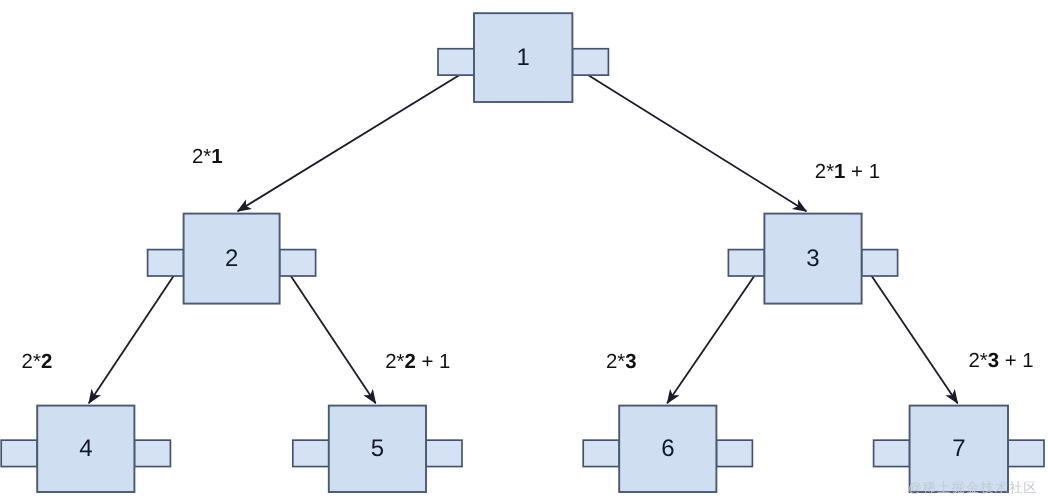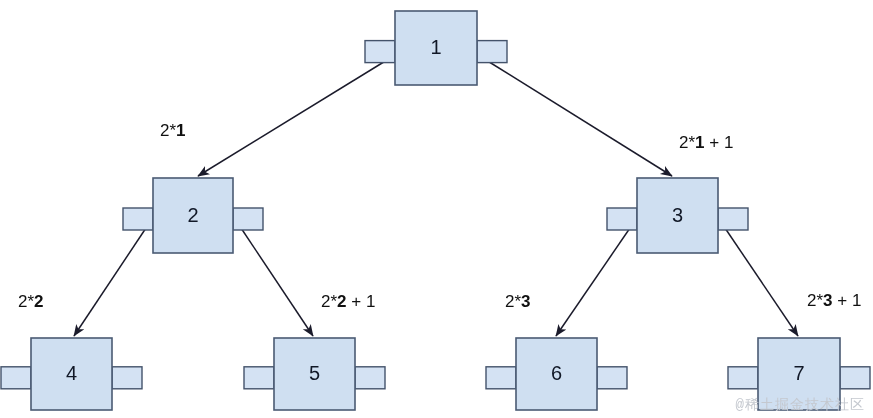--- a/index.html
+++ b/index.html
@@ -47,22 +47,22 @@
     font-size: 17px;
     fill: #111111;
   }
   .formula-text .bold {
     font-weight: bold;
   }
   .watermark {
     position: absolute;
     right: 8px;
     bottom: 4px;
-    font-family: Liberation Mono, monospace;
-    font-size: 14px;
+    font-family: Liberation Sans, sans-serif;
+    font-size: 11px;
     color: #c4c8cf;
     letter-spacing: 1px;
     white-space: nowrap;
     user-select: none;
   }
 </style>
 </head>
 <body>
 
 <div id="canvas">

